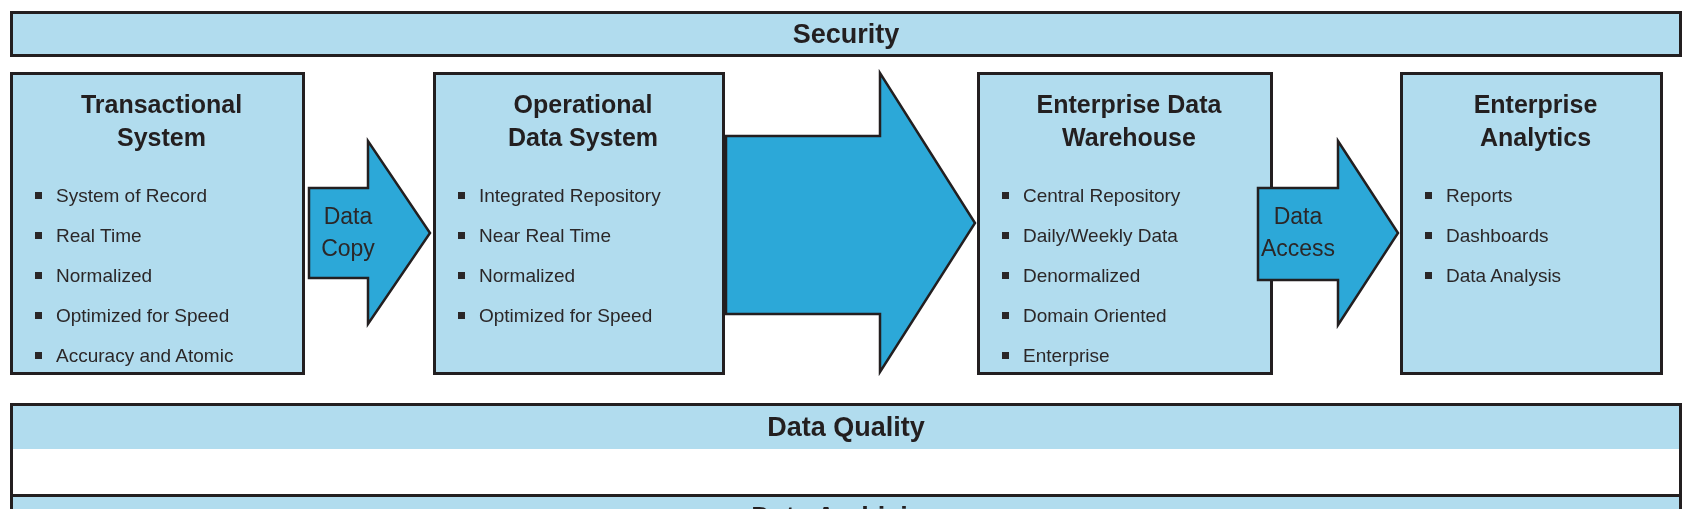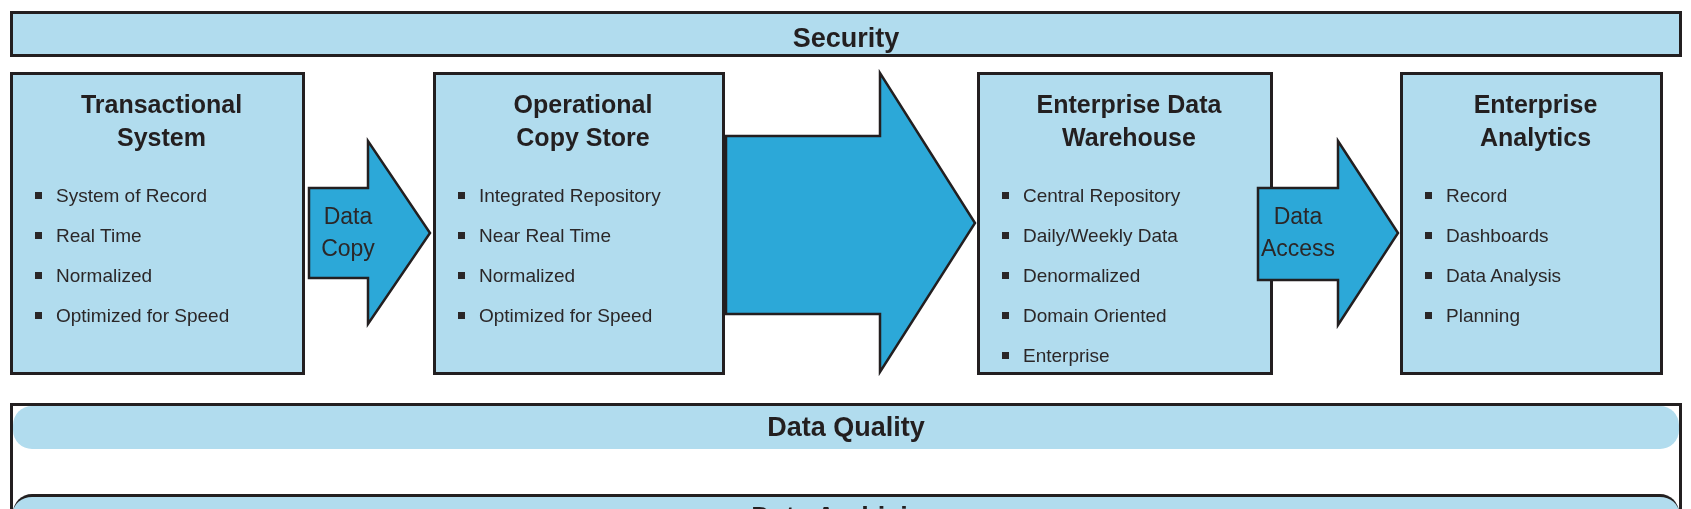--- a/index.html
+++ b/index.html
@@ -24,21 +24,21 @@
   }
   .multiline { white-space: pre-line; }
 
   
   .banner-security {
     position: absolute;
     left: 10px; top: 11px;
     width: 1672px; height: 46px;
     background: var(--box-fill);
     border: 3px solid var(--border);
-    display: flex; align-items: flex-end; justify-content: center;
+    display: flex; align-items: center; justify-content: center;
   }
   .banner-label {
     font-weight: bold;
     font-size: 27px;
     color: var(--border);
   }
 
   
   .box {
     position: absolute;
@@ -99,53 +99,54 @@
   
   .banner-group {
     position: absolute;
     left: 10px; top: 403px;
     width: 1672px;
     border: 3px solid var(--border);
   }
   .banner-row {
     height: 43px;
     background: var(--box-fill);
-    display: flex; align-items: center; justify-content: center; border-radius: 19px;
+    display: flex; align-items: center; justify-content: center;
   }
   .banner-row + .banner-row { border-top: 3px solid var(--border); margin-top: 45px; }
 </style>
 </head>
 <body>
 
 <div class="canvas">
 
   <div class="banner-security">
     <span class="banner-label">Security</span>
   </div>
 
   <div class="box box-1">
     <div class="box-title multiline">Transactional
 System</div>
     <ul class="box-list">
         <li>System of Record</li>
         <li>Real Time</li>
         <li>Normalized</li>
         <li>Optimized for Speed</li>
+        <li>Accuracy and Atomic</li>
       </ul>
   </div>
 
   <svg class="arrow arrow-1" viewBox="0 0 123 185" xmlns="http://www.w3.org/2000/svg">
     <polygon points="1,48 60,48 60,1 122,93 60,184 60,138 1,138"></polygon>
   </svg>
   <div class="arrow-label arrow-label-1 multiline">Data
 Copy</div>
 
   <div class="box box-2">
     <div class="box-title multiline">Operational
-Copy Store</div>
+Data System</div>
     <ul class="box-list">
         <li>Integrated Repository</li>
         <li>Near Real Time</li>
         <li>Normalized</li>
         <li>Optimized for Speed</li>
       </ul>
   </div>
 
   <svg class="arrow arrow-2" viewBox="0 0 251 301" xmlns="http://www.w3.org/2000/svg">
     <polygon points="1,64 155,64 155,1 250,151 155,300 155,242 1,242"></polygon>
@@ -166,24 +167,23 @@
   <svg class="arrow arrow-3" viewBox="0 0 142 186" xmlns="http://www.w3.org/2000/svg">
     <polygon points="1,48 81,48 81,1 141,93 81,185 81,140 1,140"></polygon>
   </svg>
   <div class="arrow-label arrow-label-3 multiline">Data
 Access</div>
 
   <div class="box box-4">
     <div class="box-title multiline">Enterprise
 Analytics</div>
     <ul class="box-list">
-        <li>Record</li>
+        <li>Reports</li>
         <li>Dashboards</li>
         <li>Data Analysis</li>
-        <li>Planning</li>
       </ul>
   </div>
 
   <div class="banner-group">
     <div class="banner-row">
       <span class="banner-label">Data Quality</span>
     </div>
     <div class="banner-row">
       <span class="banner-label">Data Archiving</span>
     </div>

